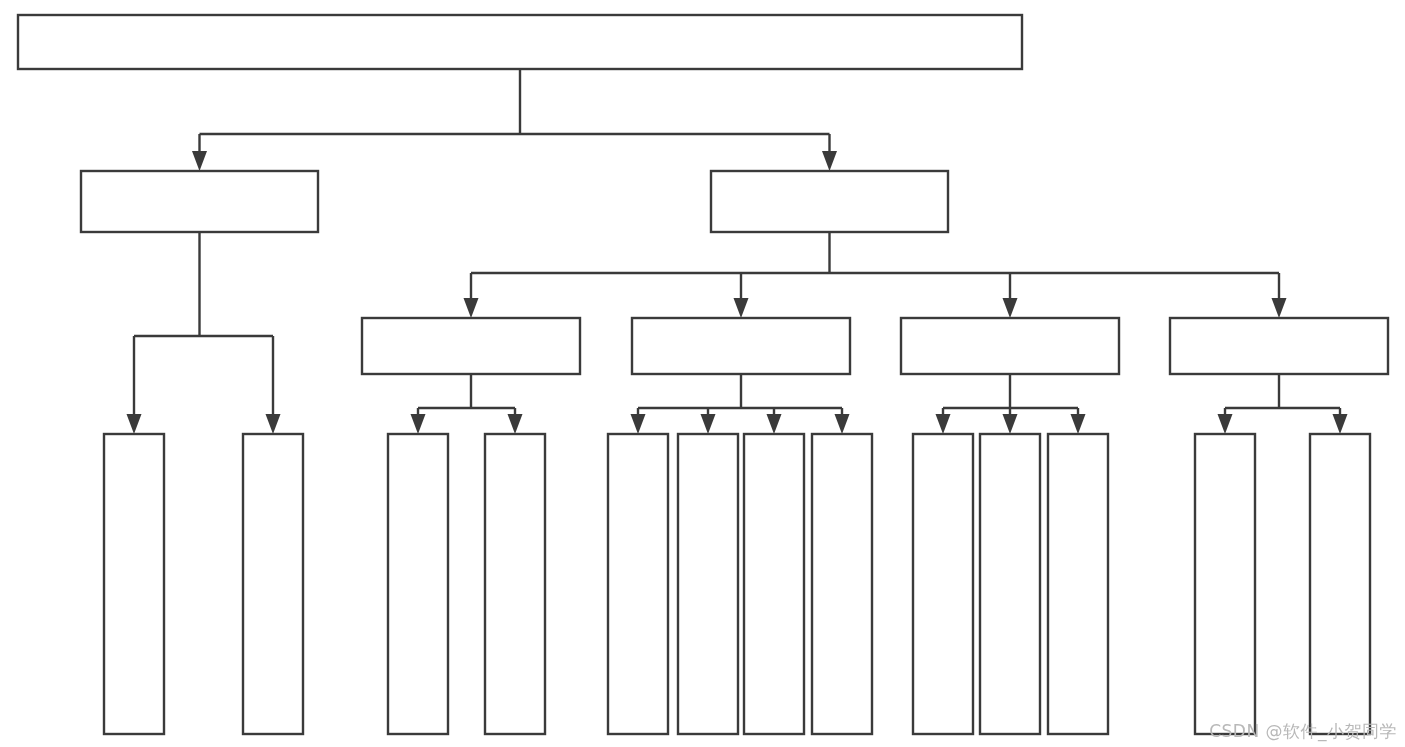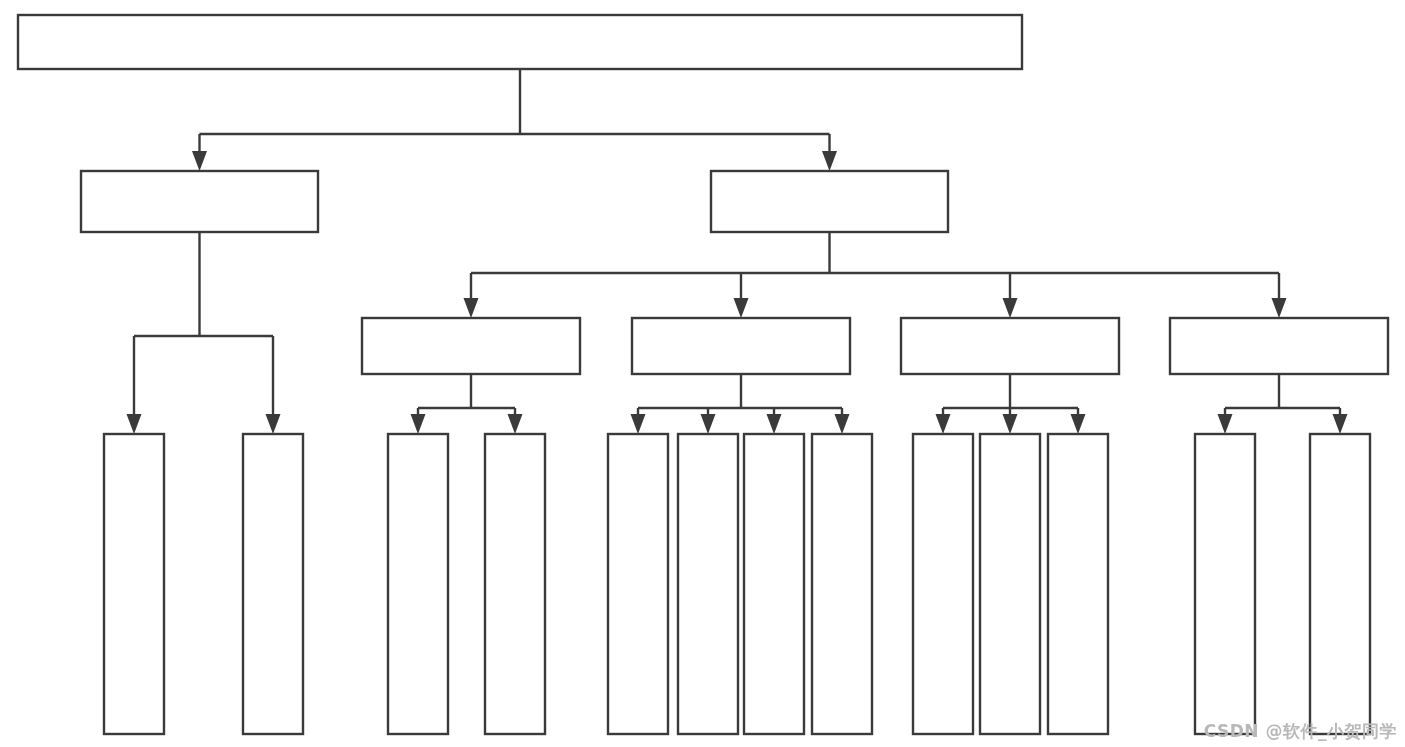--- a/index.html
+++ b/index.html
@@ -11,21 +11,20 @@
     width: 1405px;
     height: 747px;
     font-family: "DejaVu Sans", "Liberation Sans", sans-serif;
     overflow: hidden;
   }
   #diagram-root {
     position: relative;
     width: 1405px;
     height: 747px;
     background: #ffffff;
-    font-weight: bold;
   }
   svg#flow-svg {
     position: absolute;
     left: 0;
     top: 0;
     width: 1405px;
     height: 747px;
     display: block;
   }
   .node-box {

